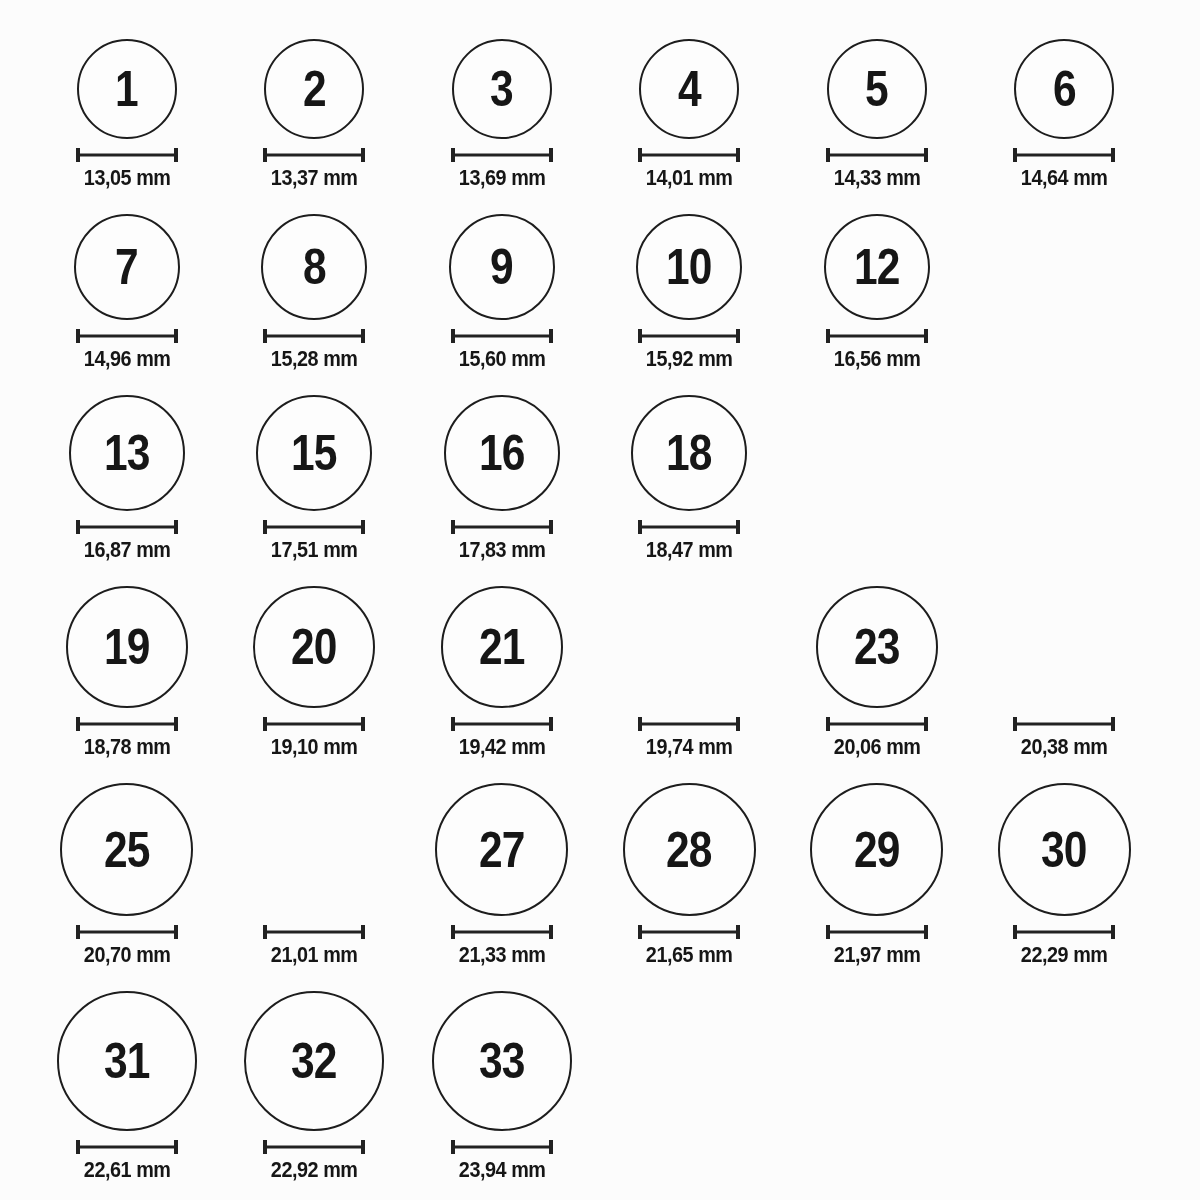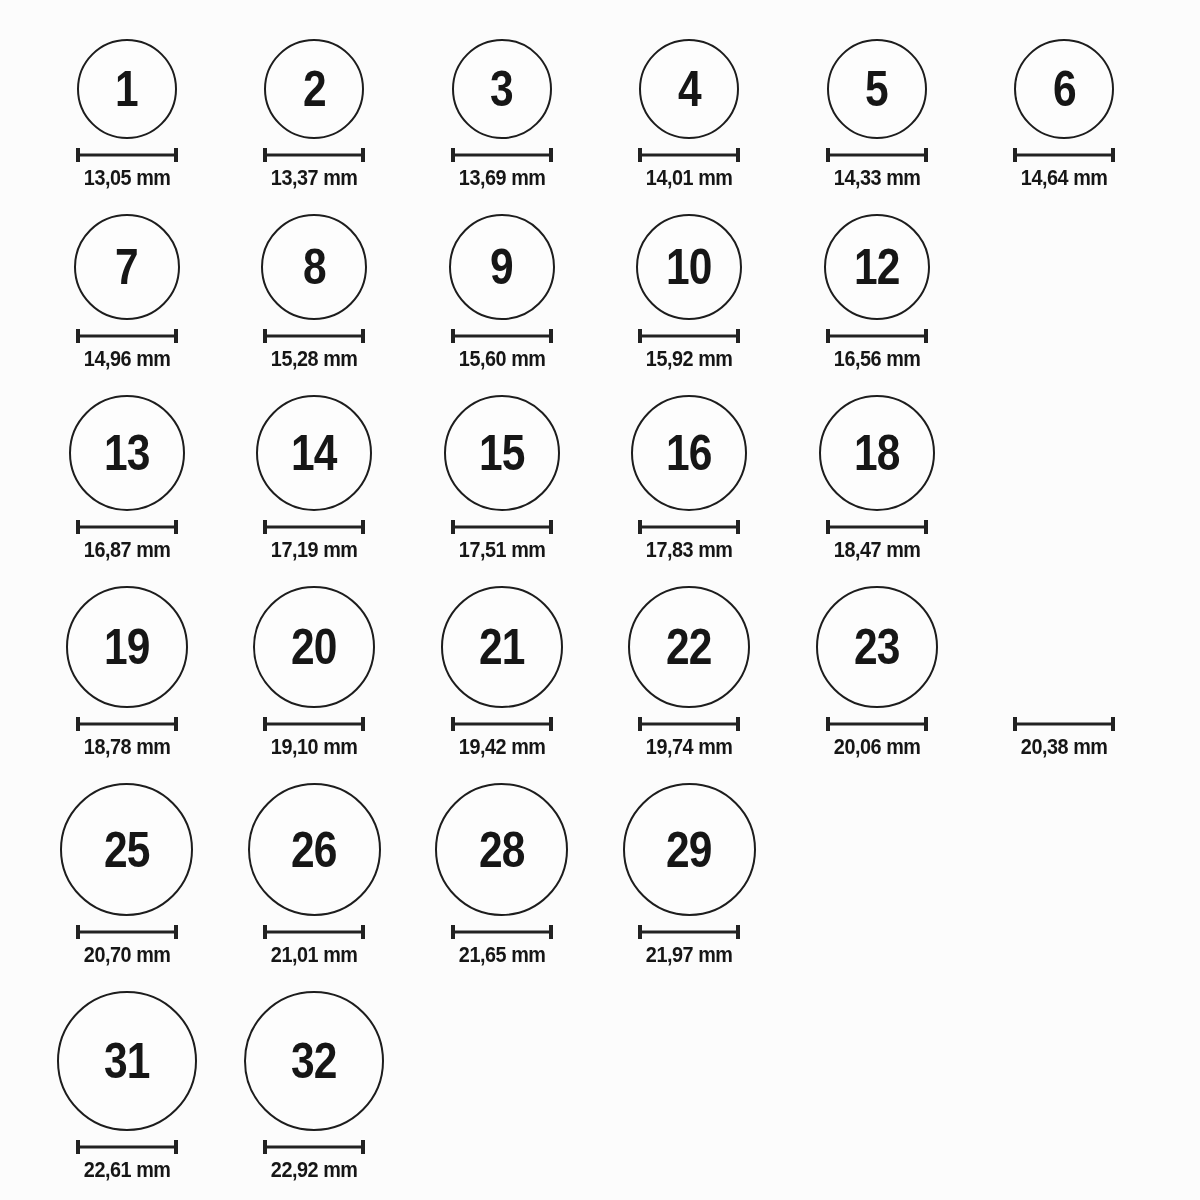--- a/index.html
+++ b/index.html
@@ -219,31 +219,20 @@
         </div>
         <div class="measure">
           <span class="tick left"></span>
           <span class="bar"></span>
           <span class="tick right"></span>
         </div>
         <div class="label">16,87 mm</div>
       </div>
       <div class="cell">
         <div class="circle" style="width:116px;height:116px">
-          <span class="num">14</span>
-        </div>
-        <div class="measure">
-          <span class="tick left"></span>
-          <span class="bar"></span>
-          <span class="tick right"></span>
-        </div>
-        <div class="label">17,19 mm</div>
-      </div>
-      <div class="cell">
-        <div class="circle" style="width:116px;height:116px">
           <span class="num">15</span>
         </div>
         <div class="measure">
           <span class="tick left"></span>
           <span class="bar"></span>
           <span class="tick right"></span>
         </div>
         <div class="label">17,51 mm</div>
       </div>
       <div class="cell">
@@ -297,23 +286,20 @@
           <span class="num">21</span>
         </div>
         <div class="measure">
           <span class="tick left"></span>
           <span class="bar"></span>
           <span class="tick right"></span>
         </div>
         <div class="label">19,42 mm</div>
       </div>
       <div class="cell">
-        <div class="circle" style="width:122px;height:122px">
-          <span class="num">22</span>
-        </div>
         <div class="measure">
           <span class="tick left"></span>
           <span class="bar"></span>
           <span class="tick right"></span>
         </div>
         <div class="label">19,74 mm</div>
       </div>
       <div class="cell">
         <div class="circle" style="width:122px;height:122px">
           <span class="num">23</span>
@@ -340,29 +326,37 @@
           <span class="num">25</span>
         </div>
         <div class="measure">
           <span class="tick left"></span>
           <span class="bar"></span>
           <span class="tick right"></span>
         </div>
         <div class="label">20,70 mm</div>
       </div>
       <div class="cell">
+        <div class="measure">
+          <span class="tick left"></span>
+          <span class="bar"></span>
+          <span class="tick right"></span>
+        </div>
+        <div class="label">21,01 mm</div>
+      </div>
+      <div class="cell">
         <div class="circle" style="width:133px;height:133px">
-          <span class="num">26</span>
-        </div>
-        <div class="measure">
-          <span class="tick left"></span>
-          <span class="bar"></span>
-          <span class="tick right"></span>
-        </div>
-        <div class="label">21,01 mm</div>
+          <span class="num">27</span>
+        </div>
+        <div class="measure">
+          <span class="tick left"></span>
+          <span class="bar"></span>
+          <span class="tick right"></span>
+        </div>
+        <div class="label">21,33 mm</div>
       </div>
       <div class="cell">
         <div class="circle" style="width:133px;height:133px">
           <span class="num">28</span>
         </div>
         <div class="measure">
           <span class="tick left"></span>
           <span class="bar"></span>
           <span class="tick right"></span>
         </div>
@@ -372,20 +366,31 @@
         <div class="circle" style="width:133px;height:133px">
           <span class="num">29</span>
         </div>
         <div class="measure">
           <span class="tick left"></span>
           <span class="bar"></span>
           <span class="tick right"></span>
         </div>
         <div class="label">21,97 mm</div>
       </div>
+      <div class="cell">
+        <div class="circle" style="width:133px;height:133px">
+          <span class="num">30</span>
+        </div>
+        <div class="measure">
+          <span class="tick left"></span>
+          <span class="bar"></span>
+          <span class="tick right"></span>
+        </div>
+        <div class="label">22,29 mm</div>
+      </div>
     </div>
     <div class="row">
       <div class="cell">
         <div class="circle" style="width:140px;height:140px">
           <span class="num">31</span>
         </div>
         <div class="measure">
           <span class="tick left"></span>
           <span class="bar"></span>
           <span class="tick right"></span>
@@ -395,15 +400,26 @@
       <div class="cell">
         <div class="circle" style="width:140px;height:140px">
           <span class="num">32</span>
         </div>
         <div class="measure">
           <span class="tick left"></span>
           <span class="bar"></span>
           <span class="tick right"></span>
         </div>
         <div class="label">22,92 mm</div>
+      </div>
+      <div class="cell">
+        <div class="circle" style="width:140px;height:140px">
+          <span class="num">33</span>
+        </div>
+        <div class="measure">
+          <span class="tick left"></span>
+          <span class="bar"></span>
+          <span class="tick right"></span>
+        </div>
+        <div class="label">23,94 mm</div>
       </div>
     </div>
   </div>
 
 </body></html>

